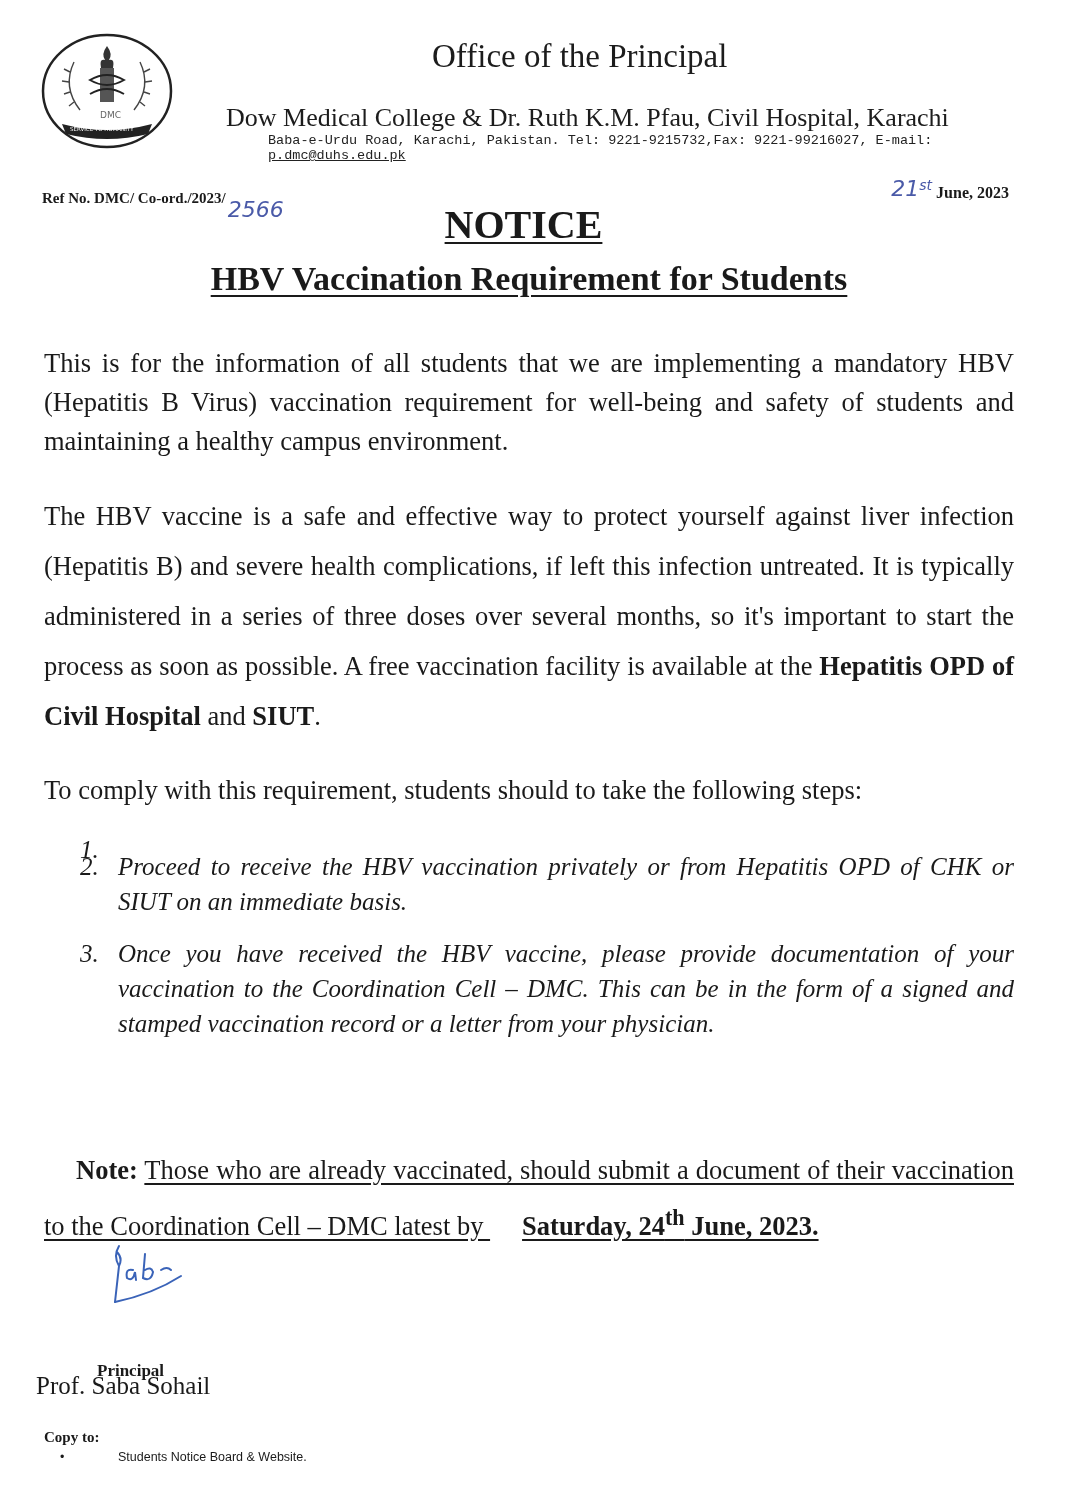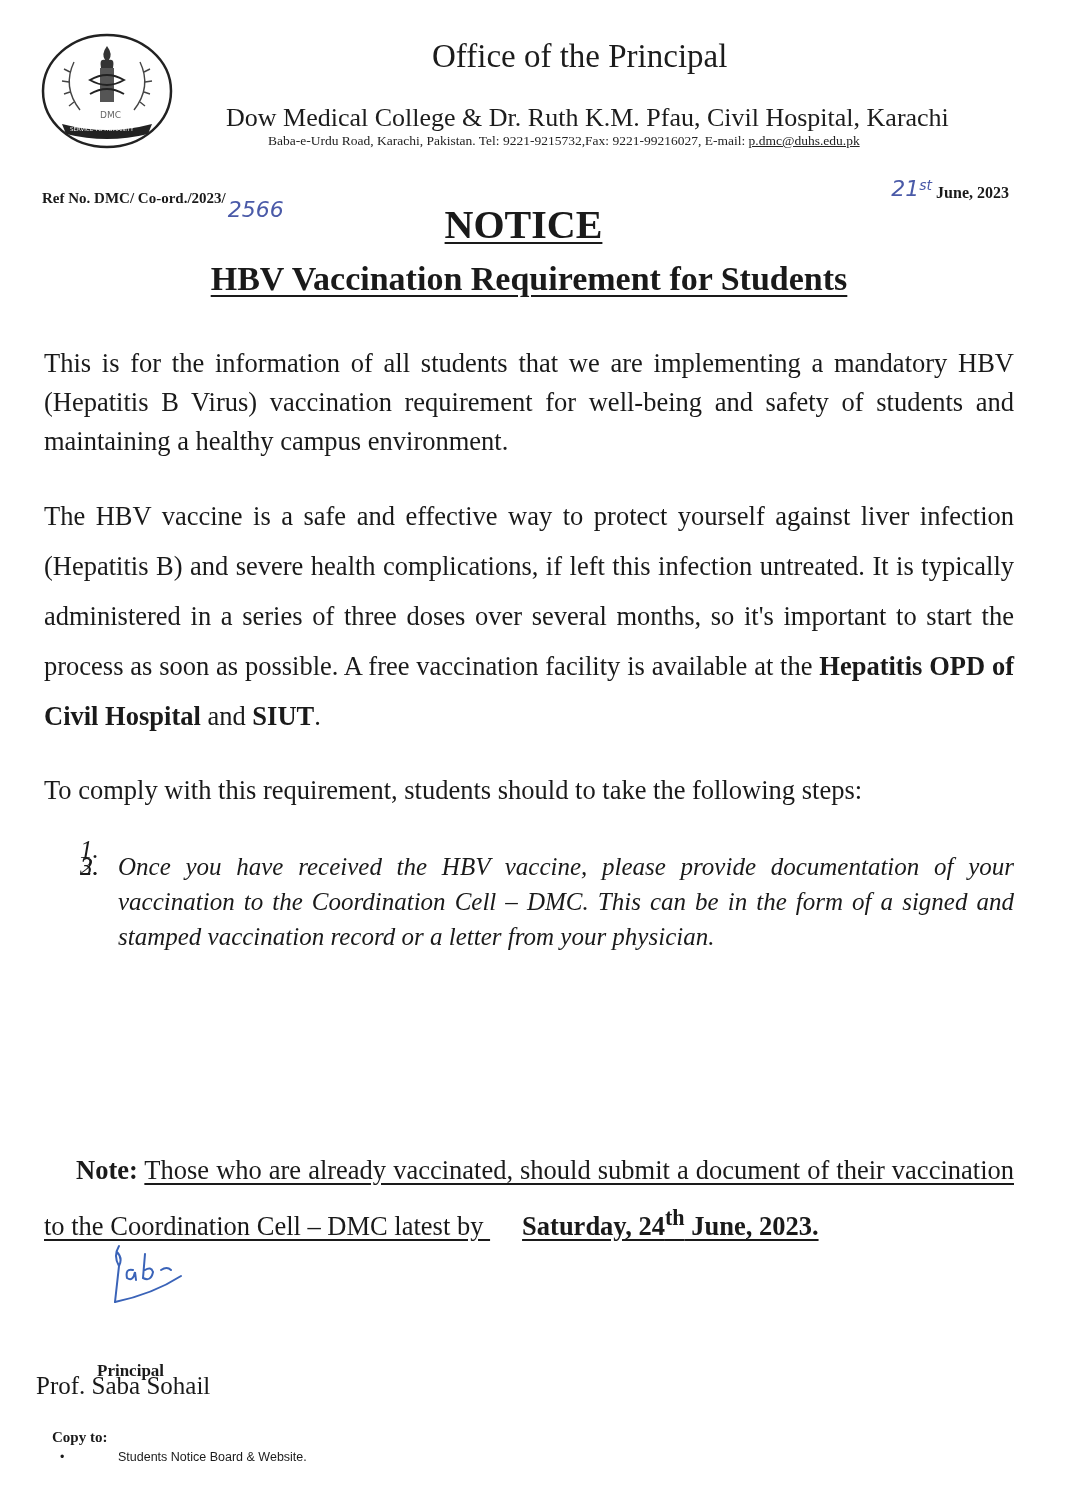--- a/index.html
+++ b/index.html
@@ -1,21 +1,21 @@
 <!DOCTYPE html>
 <html><head>
 <meta charset="utf-8">
 <style>
   html, body { margin: 0; padding: 0; background: #ffffff; }
   body { width: 1067px; height: 1487px; position: relative; overflow: hidden; color: #1a1a1a; font-family: "Liberation Serif", serif; }
   .abs { position: absolute; }
   .logo { left: 40px; top: 32px; width: 134px; height: 118px; }
   .office-title { left: 432px; top: 38px; font-size: 33px; color: #1c1c1c; }
   .college { left: 226px; top: 94px; font-size: 26px; color: #1c1c1c; margin-top: 9px; }
-  .address { left: 268px; top: 133px; font-size: 13.5px; font-family: Liberation Serif, serif; color: #222; }
+  .address { left: 268px; top: 133px; font-size: 13.5px; font-family: Liberation Mono, monospace; color: #222; }
   .address a { color: #222; text-decoration: underline; }
   .ref { left: 42px; top: 183px; font-size: 15px; font-weight: bold; }
   .hand { font-family: "DejaVu Sans", sans-serif; font-style: italic; color: #4a5aa8; font-weight: normal; }
   .ref .hand { font-size: 22px; margin-left: 2px; position: relative; top: 14px; }
   .date { right: 58px; top: 178px; font-size: 16px; font-weight: bold; }
   .date .hand { font-size: 22px; position: relative; top: -2px; }
   .date .sup-t { font-size: 14px; vertical-align: super; }
   .notice { left: 0; width: 1047px; text-align: center; top: 201px; font-size: 40px; font-weight: bold; text-decoration: underline; text-decoration-thickness: 2px; text-underline-offset: 4px; }
   .subject { left: 0; width: 1058px; text-align: center; top: 260px; font-size: 34px; font-weight: bold; text-decoration: underline; text-decoration-thickness: 2px; text-underline-offset: 5px; }
   .para { left: 44px; width: 970px; font-size: 26.5px; text-align: justify; text-align-last: left; }
@@ -24,21 +24,21 @@
   .p3 { top: 770px; line-height: 40px; }
   .steps { left: 80px; width: 934px; font-size: 25px; font-style: italic; top: 832px; margin: 0; padding: 0; list-style: none; }
   .steps li { position: relative; padding-left: 38px; line-height: 35px; margin-bottom: 17px; text-align: justify; text-align-last: left; }
   .steps .num { position: absolute; left: 0; top: 0; }
   .note { left: 44px; width: 970px; top: 1146px; font-size: 26.5px; line-height: 48px; text-align: justify; text-align-last: left; }
   .note .u { text-decoration: underline; text-underline-offset: 4px; }
   .note b { font-weight: bold; margin-left: 32px; }
   .signature { left: 105px; top: 1240px; width: 90px; height: 70px; }
   .signer { left: 36px; top: 1328px; font-size: 25px; font-weight: normal; margin-top: 44px; }
   .desig { left: 97px; top: 1361px; font-size: 17px; font-weight: bold; }
-  .copyto { left: 52px; top: 1429px; font-size: 15px; font-weight: bold; }
+  .copyto { left: 44px; top: 1429px; font-size: 15px; font-weight: bold; }
   .cc-item { left: 60px; top: 1450px; font-size: 12.5px; font-family: "Liberation Sans", sans-serif; }
   .cc-item .bullet { display: inline-block; width: 58px; }
 </style>
 </head>
 <body>
 
 <svg class="abs logo" viewBox="0 0 134 118">
   <ellipse cx="67" cy="59" rx="64" ry="56" fill="none" stroke="#222" stroke-width="2.5"></ellipse>
   <g fill="none" stroke="#444" stroke-width="1.4">
     <path d="M34 30 Q22 55 40 78"></path>
@@ -71,21 +71,21 @@
 <div class="abs subject">HBV Vaccination Requirement for Students</div>
 
 <div class="abs para p1">This is for the information of all students that we are implementing a mandatory HBV (Hepatitis B Virus) vaccination requirement for well-being and safety of students and maintaining a healthy campus environment.</div>
 <div class="abs para p2">
   <span>The HBV vaccine is a safe and effective way to protect yourself against liver infection (Hepatitis B) and severe health complications, if left this infection untreated. It is typically administered in a series of three doses over several months, so it's important to start the process as soon as possible. A free vaccination facility is available at the </span><b>Hepatitis OPD of Civil Hospital</b><span> and </span><b>SIUT</b><span>.</span>
 </div>
 <div class="abs para p3">To comply with this requirement, students should to take the following steps:</div>
 
 <ol class="abs steps">
   <li><span class="num">1.</span></li>
-  <li><span class="num">2.</span></li>
+  <li><span class="num">2.</span><span>Proceed to receive the HBV vaccination privately or from Hepatitis OPD of CHK or SIUT on an immediate basis.</span></li>
   <li><span class="num">3.</span><span>Once you have received the HBV vaccine, please provide documentation of your vaccination to the Coordination Cell – DMC. This can be in the form of a signed and stamped vaccination record or a letter from your physician.</span></li>
 </ol>
 
 <div class="abs note">
   <b>Note:</b>
   <span class="u"><span>Those who are already vaccinated, should submit a document of their vaccination to the Coordination Cell – DMC latest by </span><b><span>Saturday, 24</span><sup>th</sup><span> June, 2023.</span></b></span>
 </div>
 
 <svg class="abs signature" viewBox="0 0 90 70">
   <g fill="none" stroke="#3a63b8" stroke-width="2" stroke-linecap="round">

